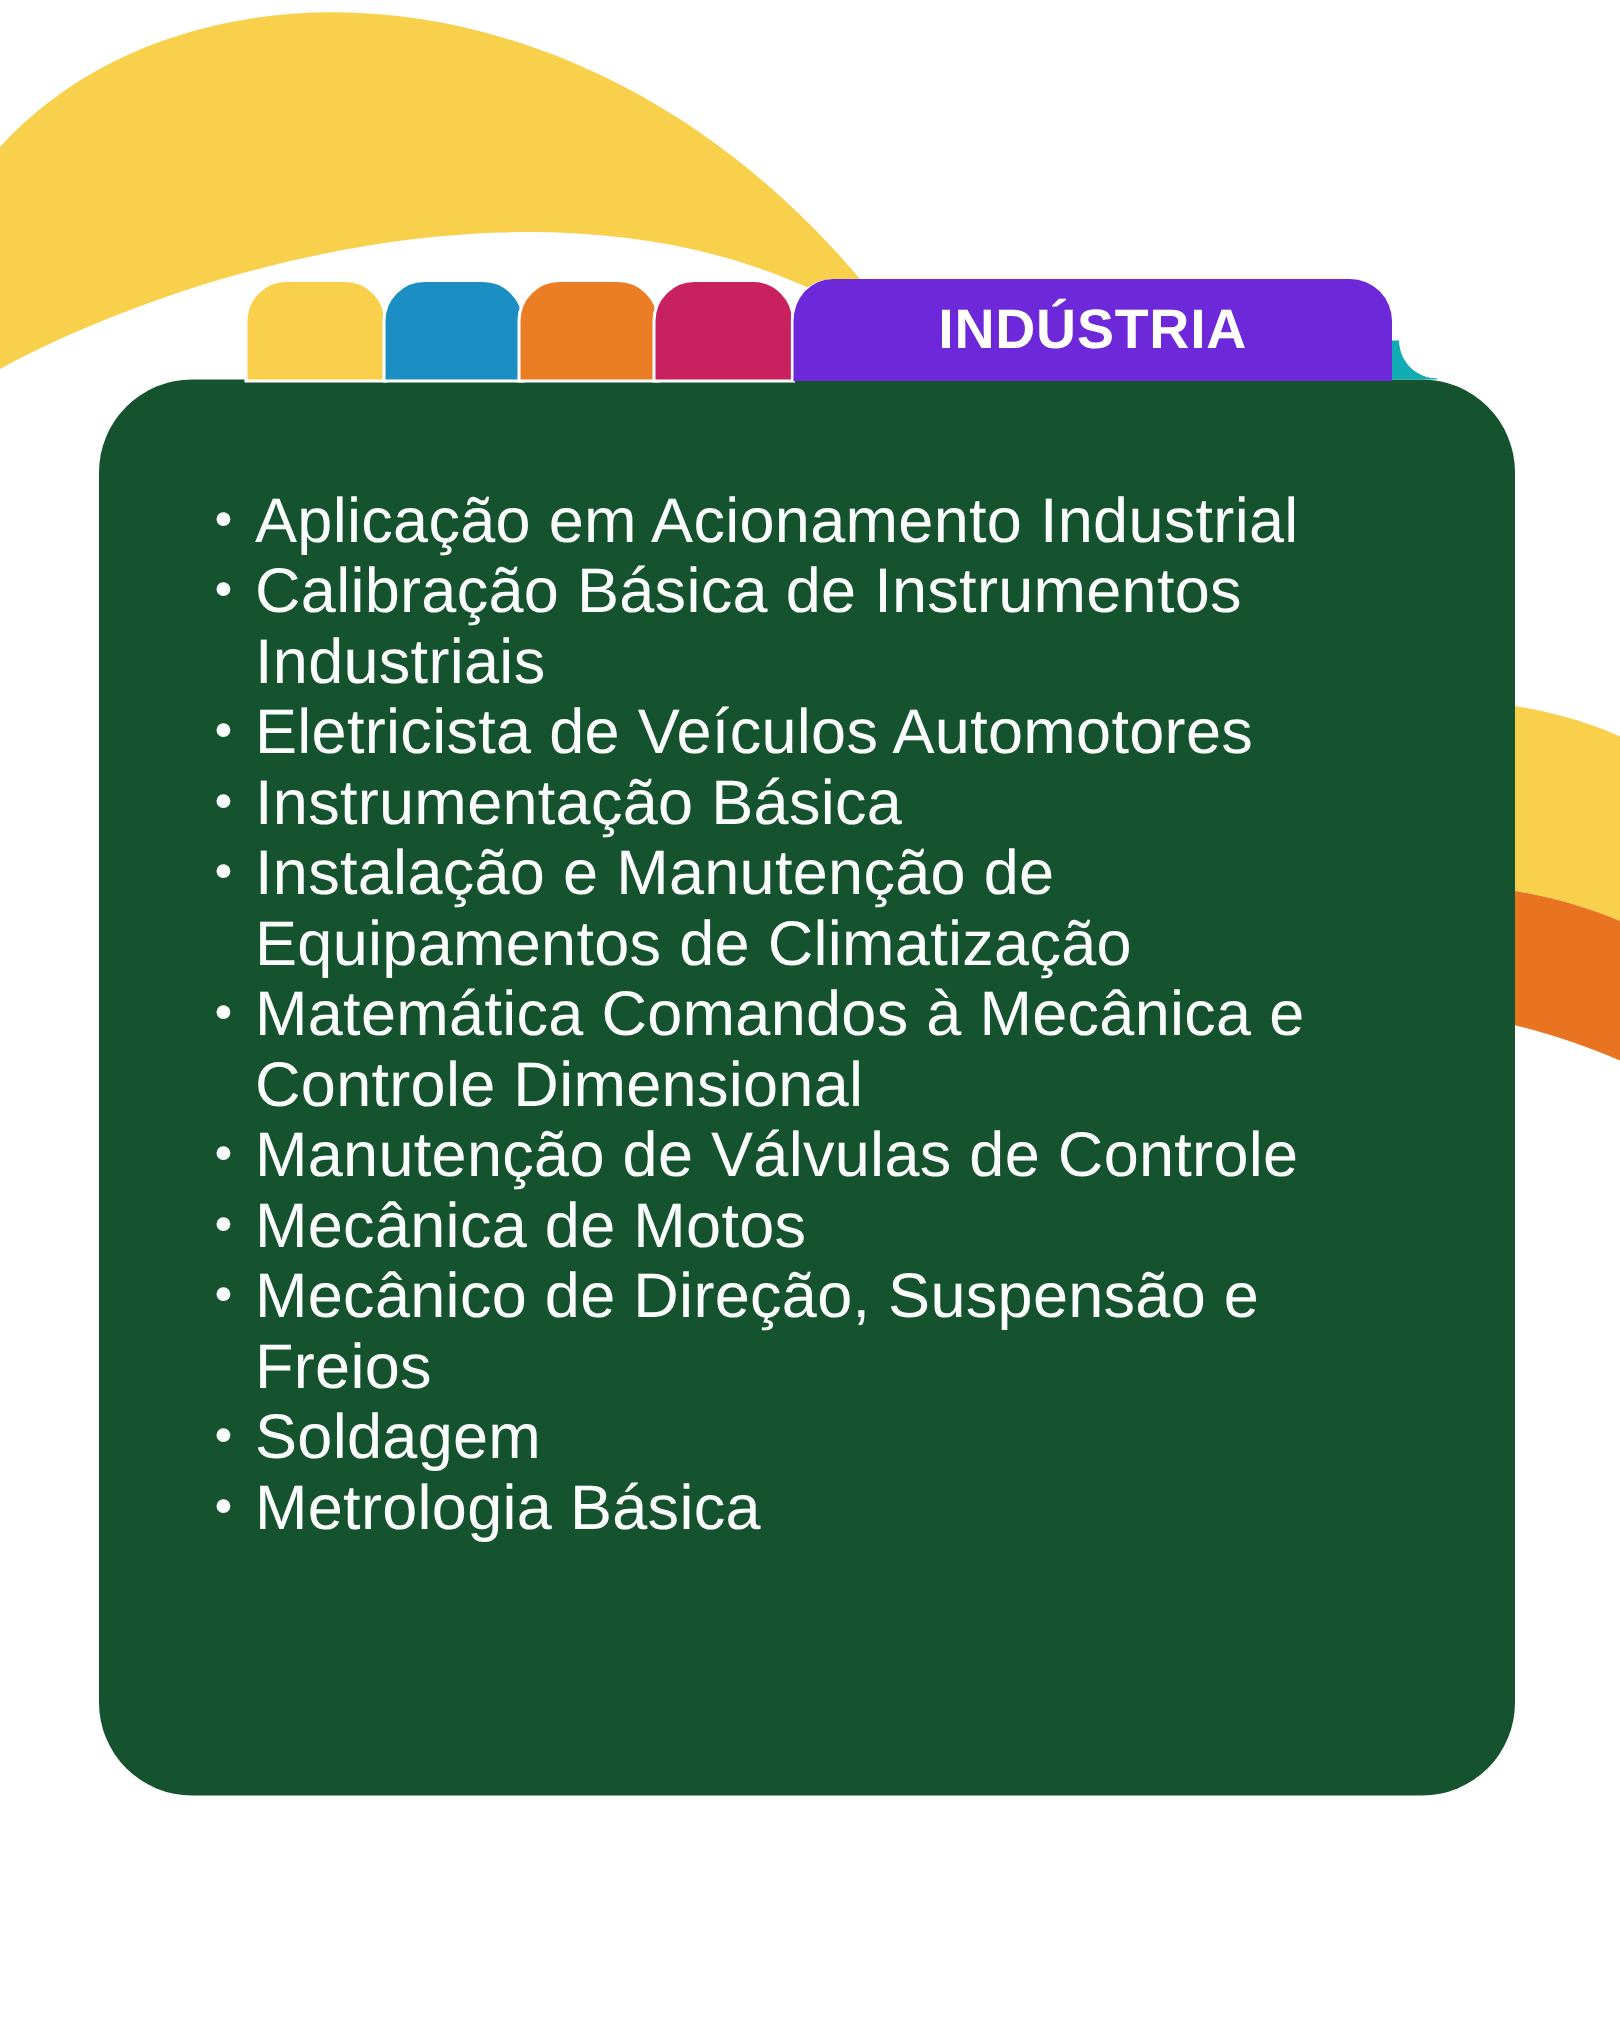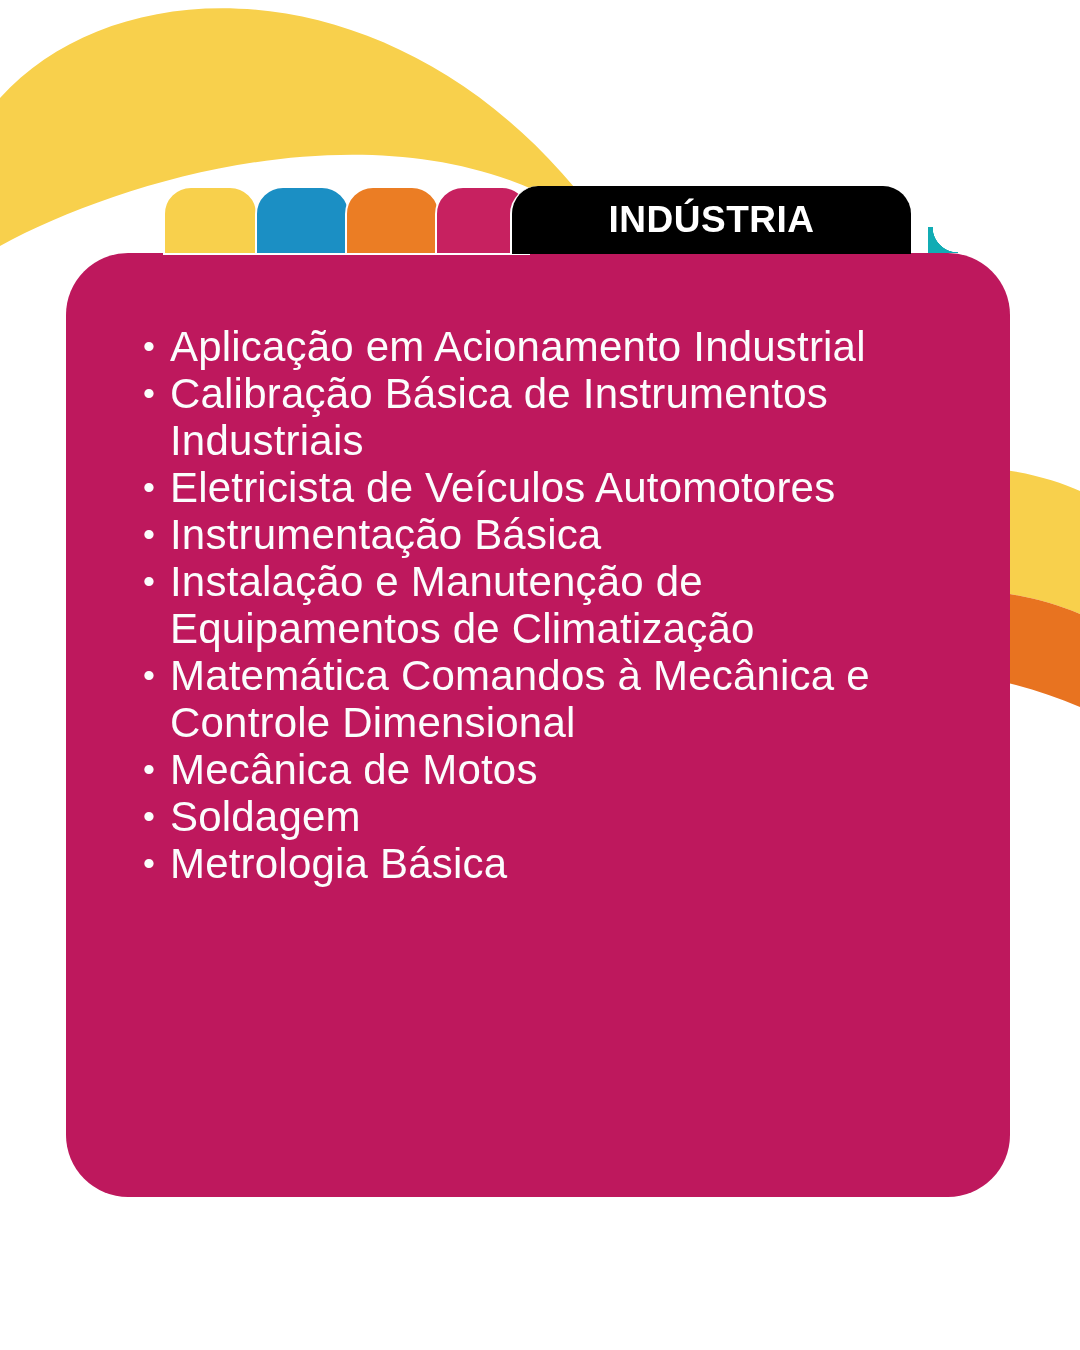--- a/index.html
+++ b/index.html
@@ -12,21 +12,21 @@
     font-family: "Liberation Sans", sans-serif;
   }
   .bg-svg { position: absolute; left: 0; top: 0; }
 
   .card {
     position: absolute;
     left: 66px;
     top: 253px;
     width: 944px;
     height: 944px;
-    background: #be185d;
+    background: #14532d;
     border-radius: 62px;
   }
   .course-list {
     margin: 0;
     padding: 70px 55px 0 77px;
     list-style: none;
   }
   .course-list li {
     position: relative;
     padding-left: 27px;
@@ -52,24 +52,24 @@
     height: 69px;
     box-sizing: border-box;
     border: 2px solid #ffffff;
     border-radius: 28px 28px 0 0;
   }
   .tab-yellow { left: 163px; width: 95px; background: #F8D04C; }
   .tab-blue   { left: 255px; width: 95px; background: #1B8FC4; }
   .tab-orange { left: 345px; width: 95px; background: #EB7D24; }
   .tab-pink   { left: 435px; width: 95px; background: #C72160; }
   .tab-active {
-    left: 510px;
+    left: 527px;
     width: 401px;
     height: 68px;
-    background: #000000;
+    background: #6d28d9;
     border: none;
     border-left: 2px solid #ffffff;
     display: flex;
     align-items: center;
     justify-content: center;
   }
   .tab-active .tab-label {
     color: #ffffff;
     font-weight: bold;
     font-size: 37px;
@@ -96,21 +96,23 @@
   </svg>
 
   <div class="card">
     <ul class="course-list">
       <li>Aplicação em Acionamento Industrial</li>
       <li>Calibração Básica de Instrumentos Industriais</li>
       <li>Eletricista de Veículos Automotores</li>
       <li>Instrumentação Básica</li>
       <li>Instalação e Manutenção de Equipamentos de Climatização</li>
       <li>Matemática Comandos à Mecânica e Controle Dimensional</li>
+      <li>Manutenção de Válvulas de Controle</li>
       <li>Mecânica de Motos</li>
+      <li>Mecânico de Direção, Suspensão e Freios</li>
       <li>Soldagem</li>
       <li>Metrologia Básica</li>
     </ul>
   </div>
 
   <div class="flare"></div>
 
   <div class="tab tab-yellow"></div>
   <div class="tab tab-blue"></div>
   <div class="tab tab-orange"></div>

